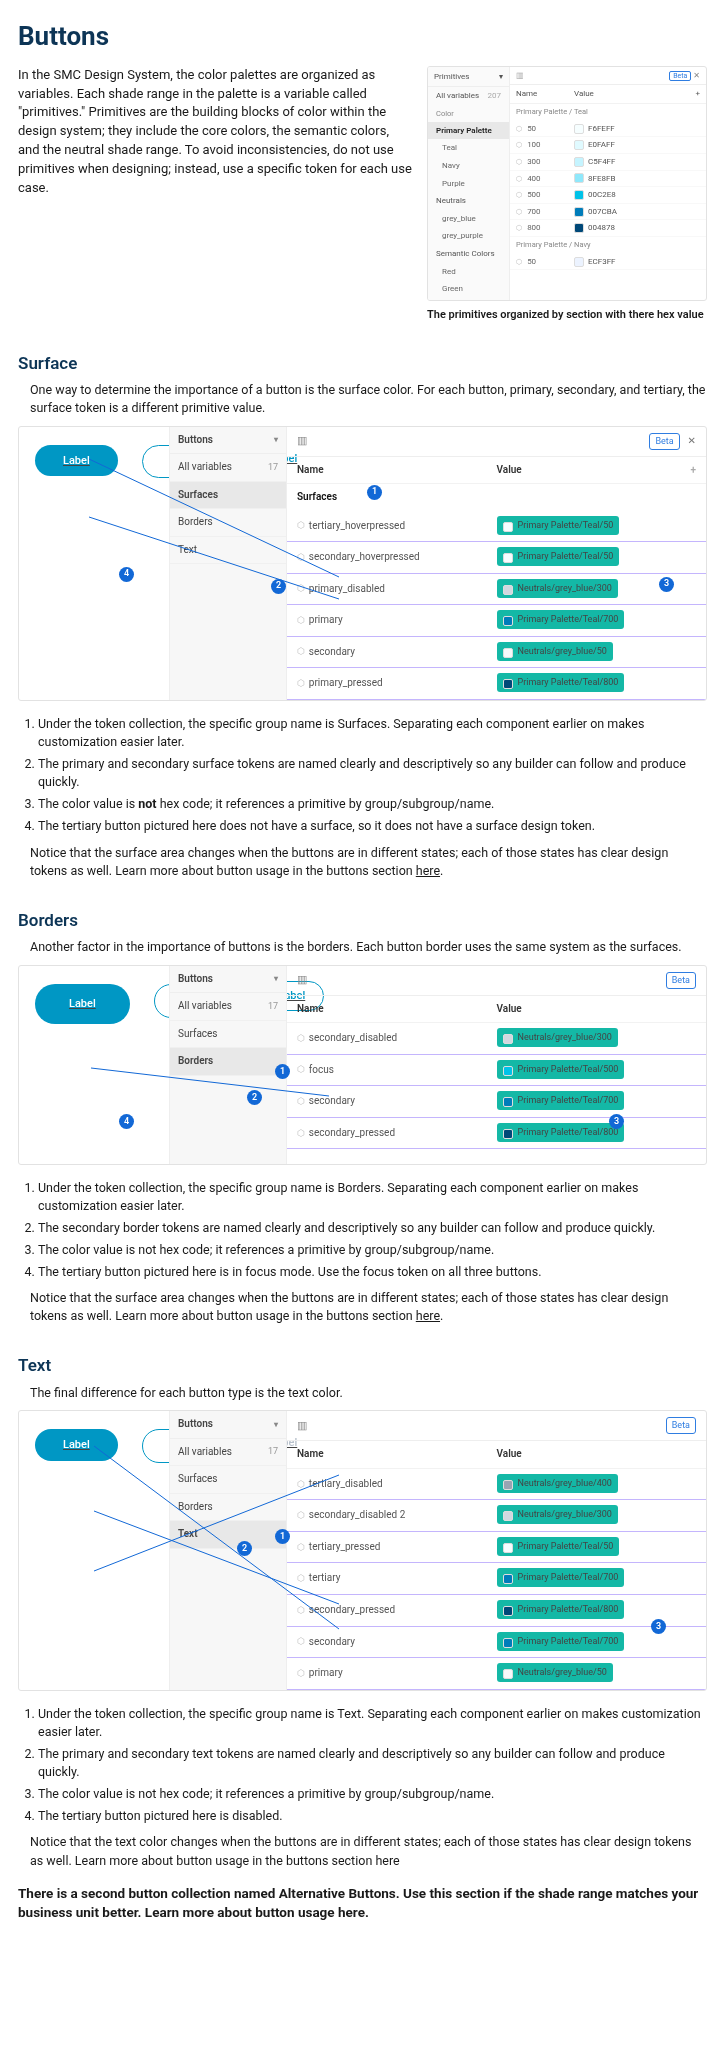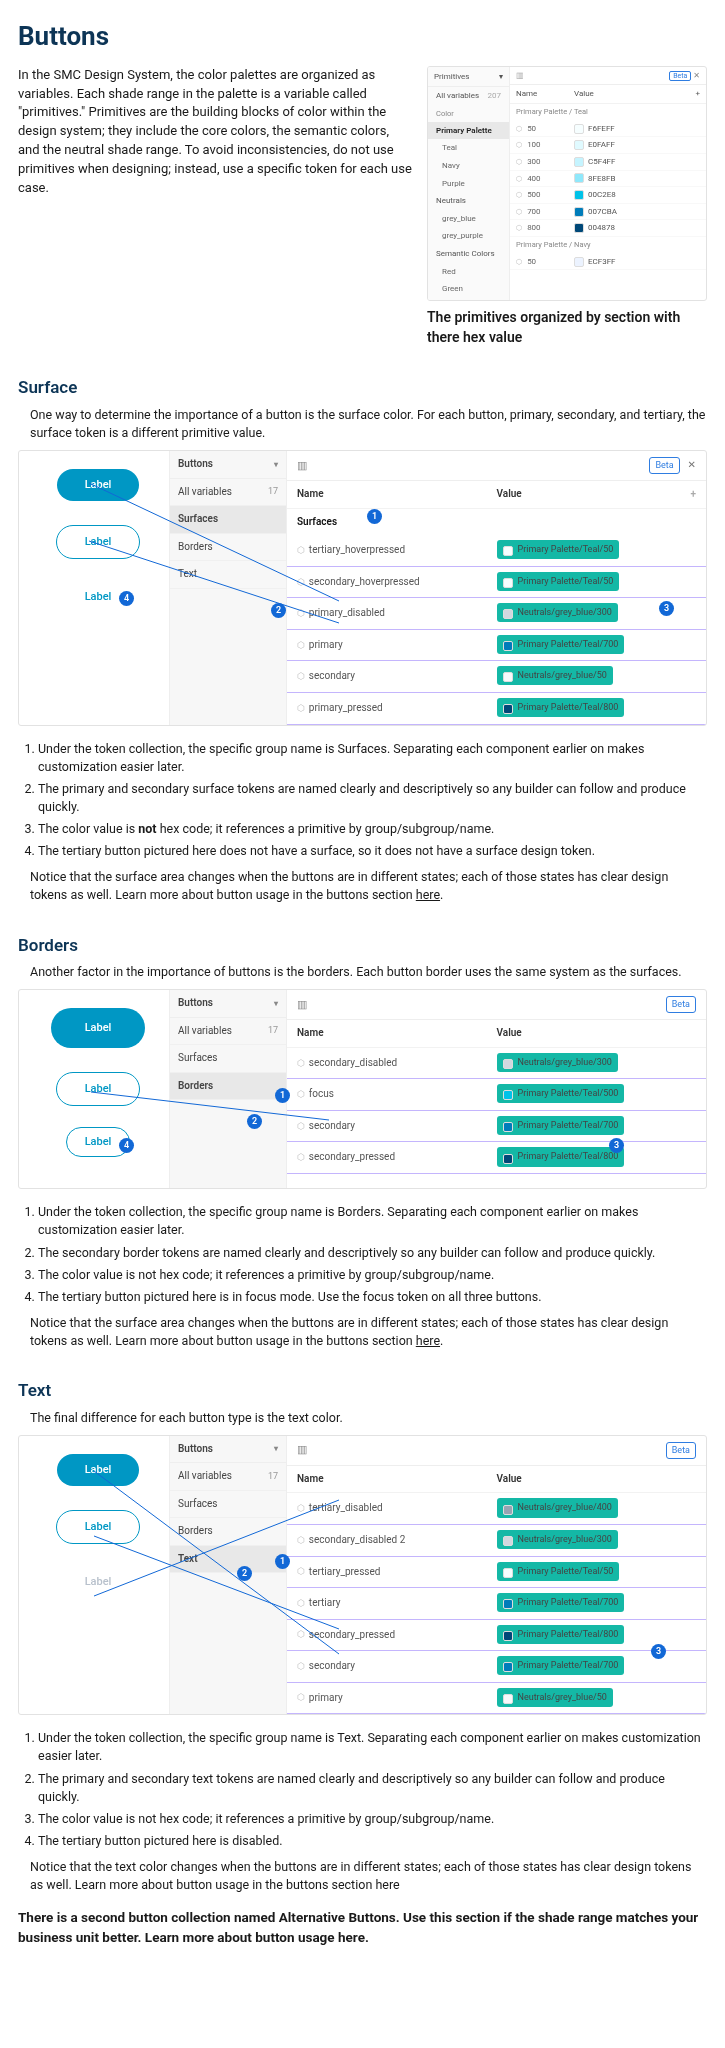--- a/index.html
+++ b/index.html
@@ -21,21 +21,21 @@
   h2 {
     color: #0d3556;
     font-size: 17px;
     font-weight: 600;
     margin: 28px 0 6px 0;
   }
   p.body { margin-bottom: 10px; }
   .top-row { display:flex; gap:14px; }
   .top-row .left { flex: 1 1 auto; }
   .top-row .right { flex: 0 0 280px; }
-  .caption { font-size: 14px; font-weight:600; margin-top:6px; }
+  .caption { font-size: 11px; font-weight:600; margin-top:6px; }
 
   
   .mini-panel {
     border:1px solid #e2e2e2; border-radius:3px; font-size:8px; color:#555;
     display:flex; height:235px; overflow:hidden; position:relative; background:#fff;
   }
   .mini-left { width:82px; border-right:1px solid #eee; background:#fafafa; }
   .mini-left .hdr { padding:4px 6px; display:flex; justify-content:space-between; border-bottom:1px solid #eee; font-size:8px; }
   .mini-left .cat { padding:4px 8px 2px 8px; font-size:7.5px; color:#888; }
   .mini-left .item { padding:3px 8px; font-size:8px; cursor:default; }
@@ -52,21 +52,21 @@
   .mini-row .hex::before { content:"⬡"; font-size:7px; color:#bbb; margin-right:2px; }
   .mini-row .sw { width:10px; height:10px; border-radius:2px; border:1px solid #ddd; display:inline-block; margin-right:4px; }
   .mini-row .v { display:flex; align-items:center; }
 
   
   .big-panel {
     border:1px solid #e2e2e2; border-radius:3px; margin-top:8px;
     display:flex; position:relative; font-size:10px; color:#444;
     min-height:200px; background:#fff; overflow:hidden;
   }
-  .big-panel .btns { width:150px; padding:18px 8px 18px 16px; display:flex; flex-direction:column; gap:24px; align-items:center; }
+  .big-panel .btns { width:150px; padding:18px 8px 18px 16px; display:flex; flex-direction:row; gap:24px; align-items:flex-start;text-decoration:underline; }
   .pill { border-radius:999px; padding:8px 28px; font-size:11px; font-weight:500; }
   .pill.primary { background:#0097c4; color:#fff; }
   .pill.secondary { background:#fff; border:1.5px solid #0097c4; color:#0097c4; }
   .pill.tertiary { color:#0097c4; padding:6px 20px; }
   .pill.tertiary.focus { outline:1.5px solid #0097c4; outline-offset:2px; border-radius:999px; padding:4px 16px; }
   .pill.tertiary.disabled { color:#b8c1cc; }
 
   .big-panel .side { width:118px; border-left:1px solid #eee; border-right:1px solid #eee; background:#f7f7f7; }
   .side .shdr { padding:6px 8px; display:flex; justify-content:space-between; align-items:center; border-bottom:1px solid #eee; font-size:10px; font-weight:600; }
   .side .shdr .chev { color:#888; font-size:8px; }

